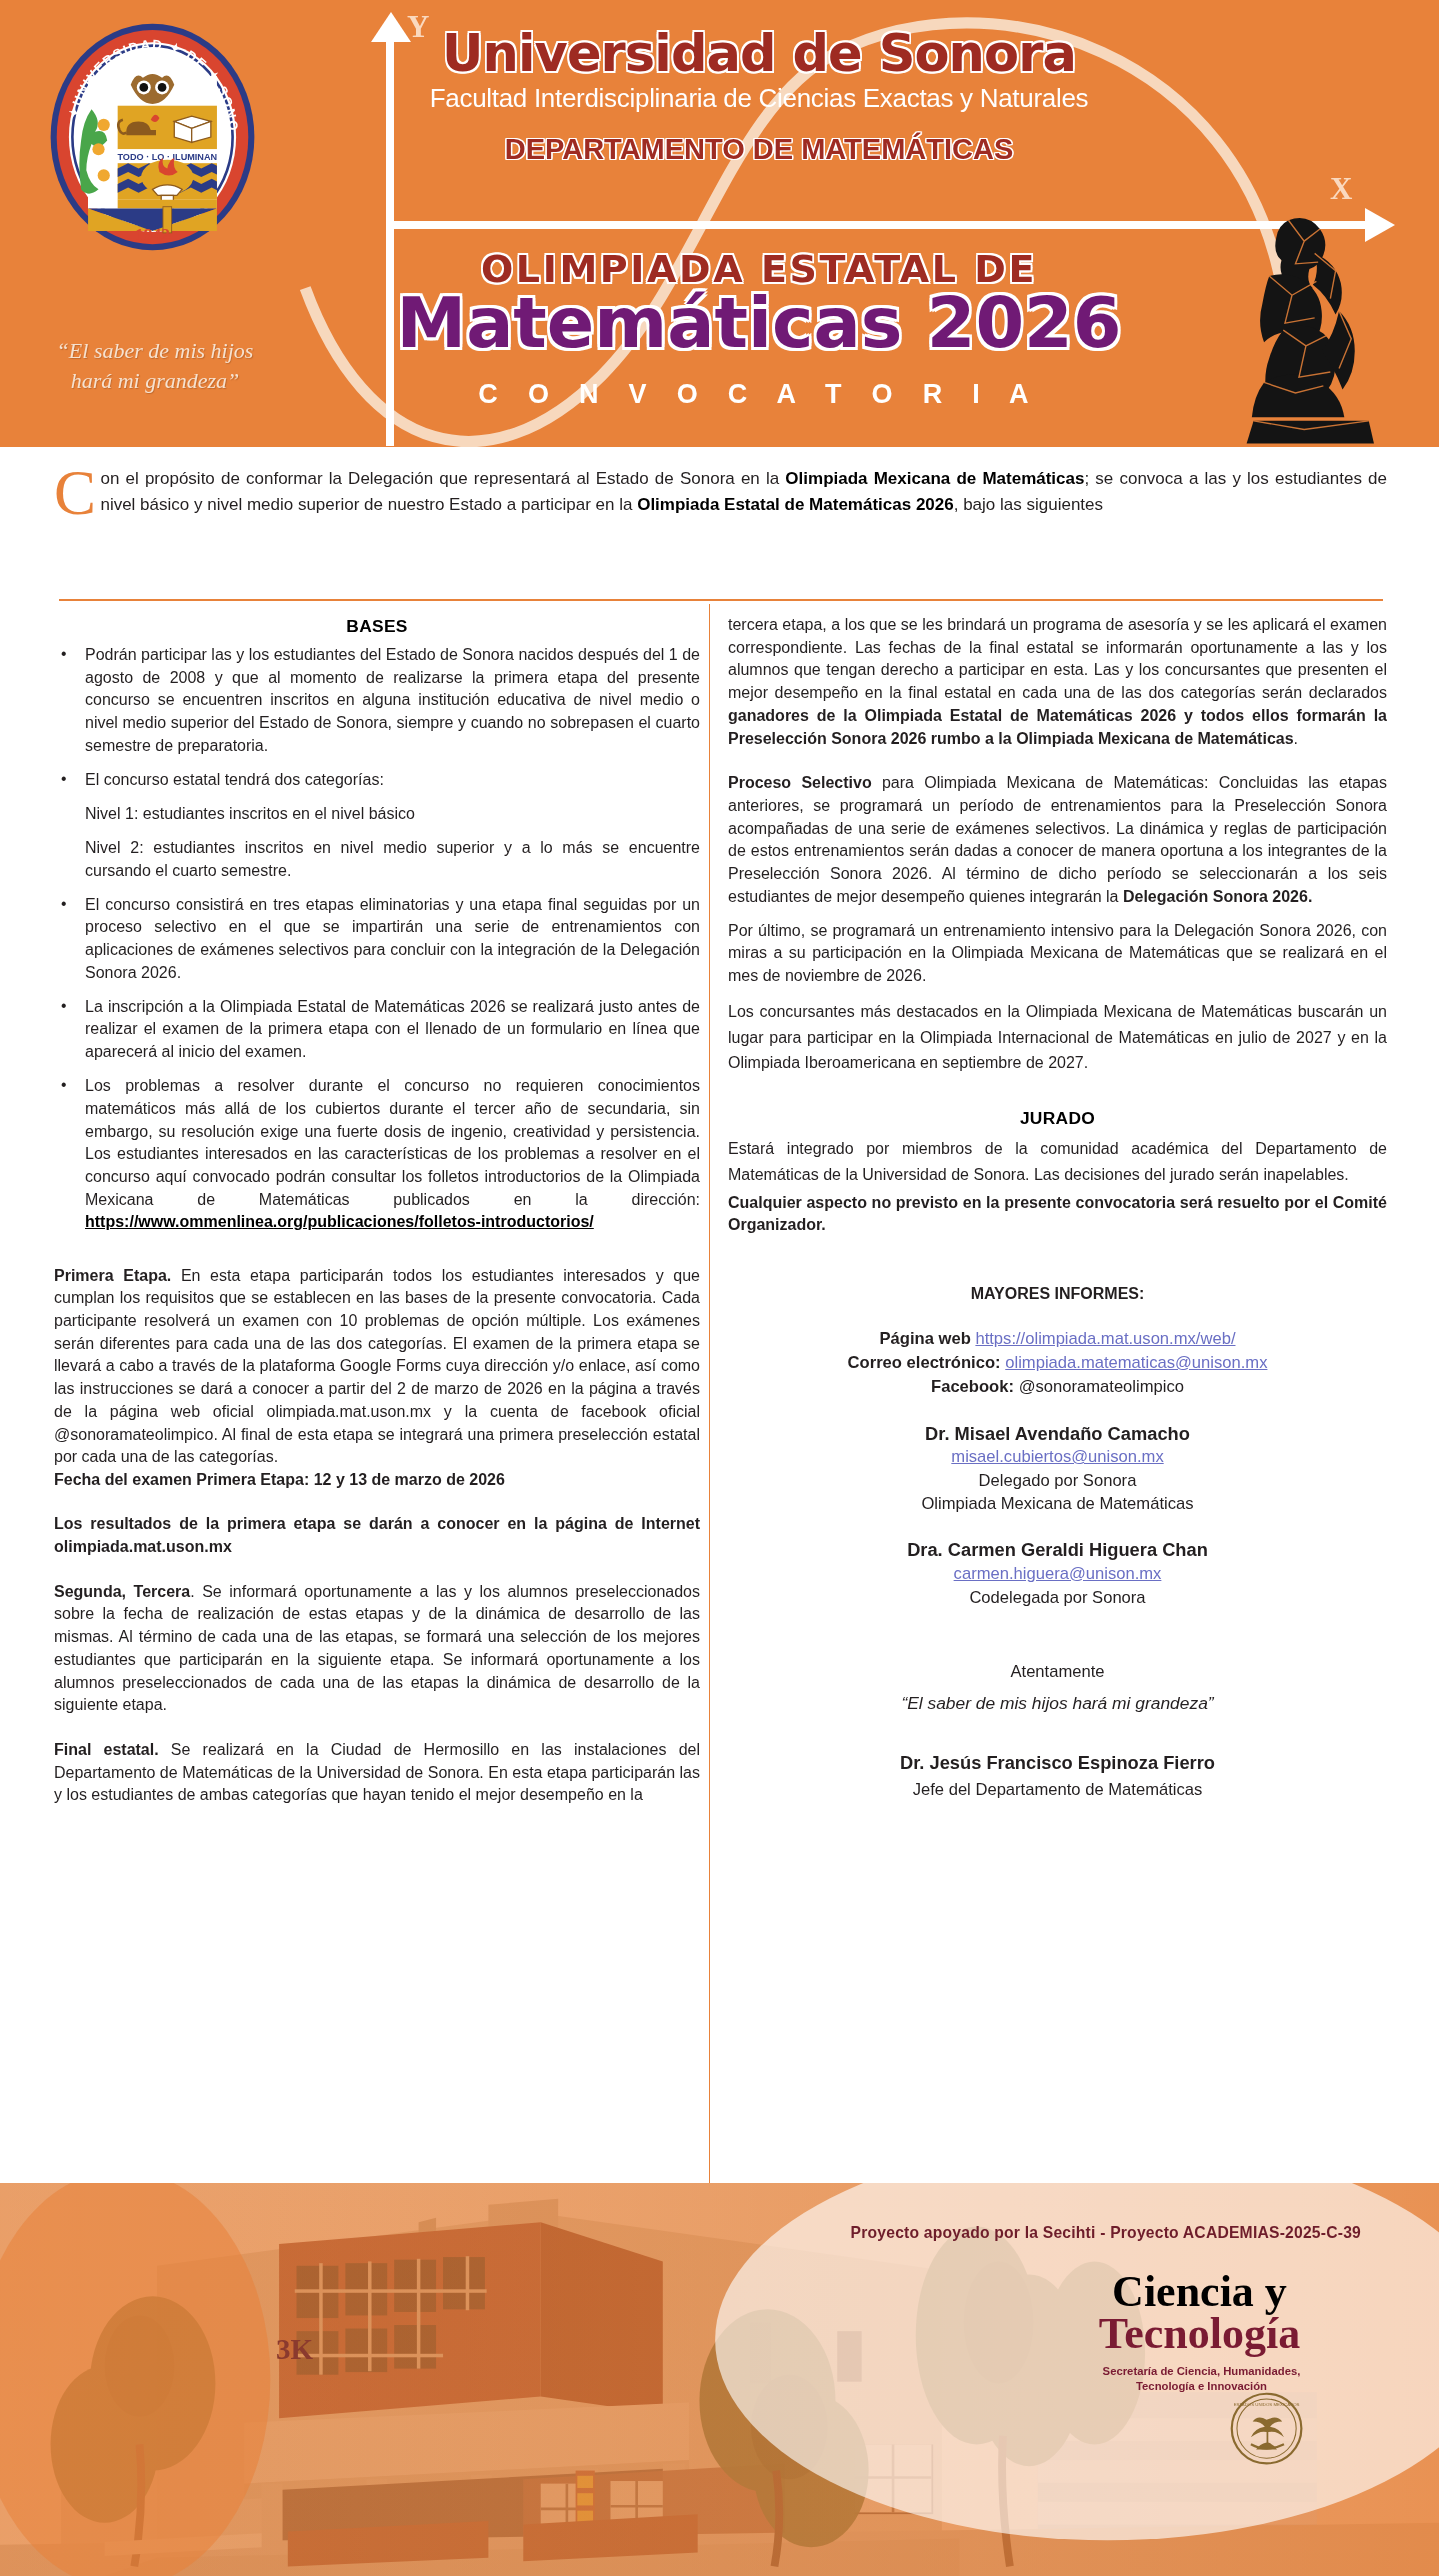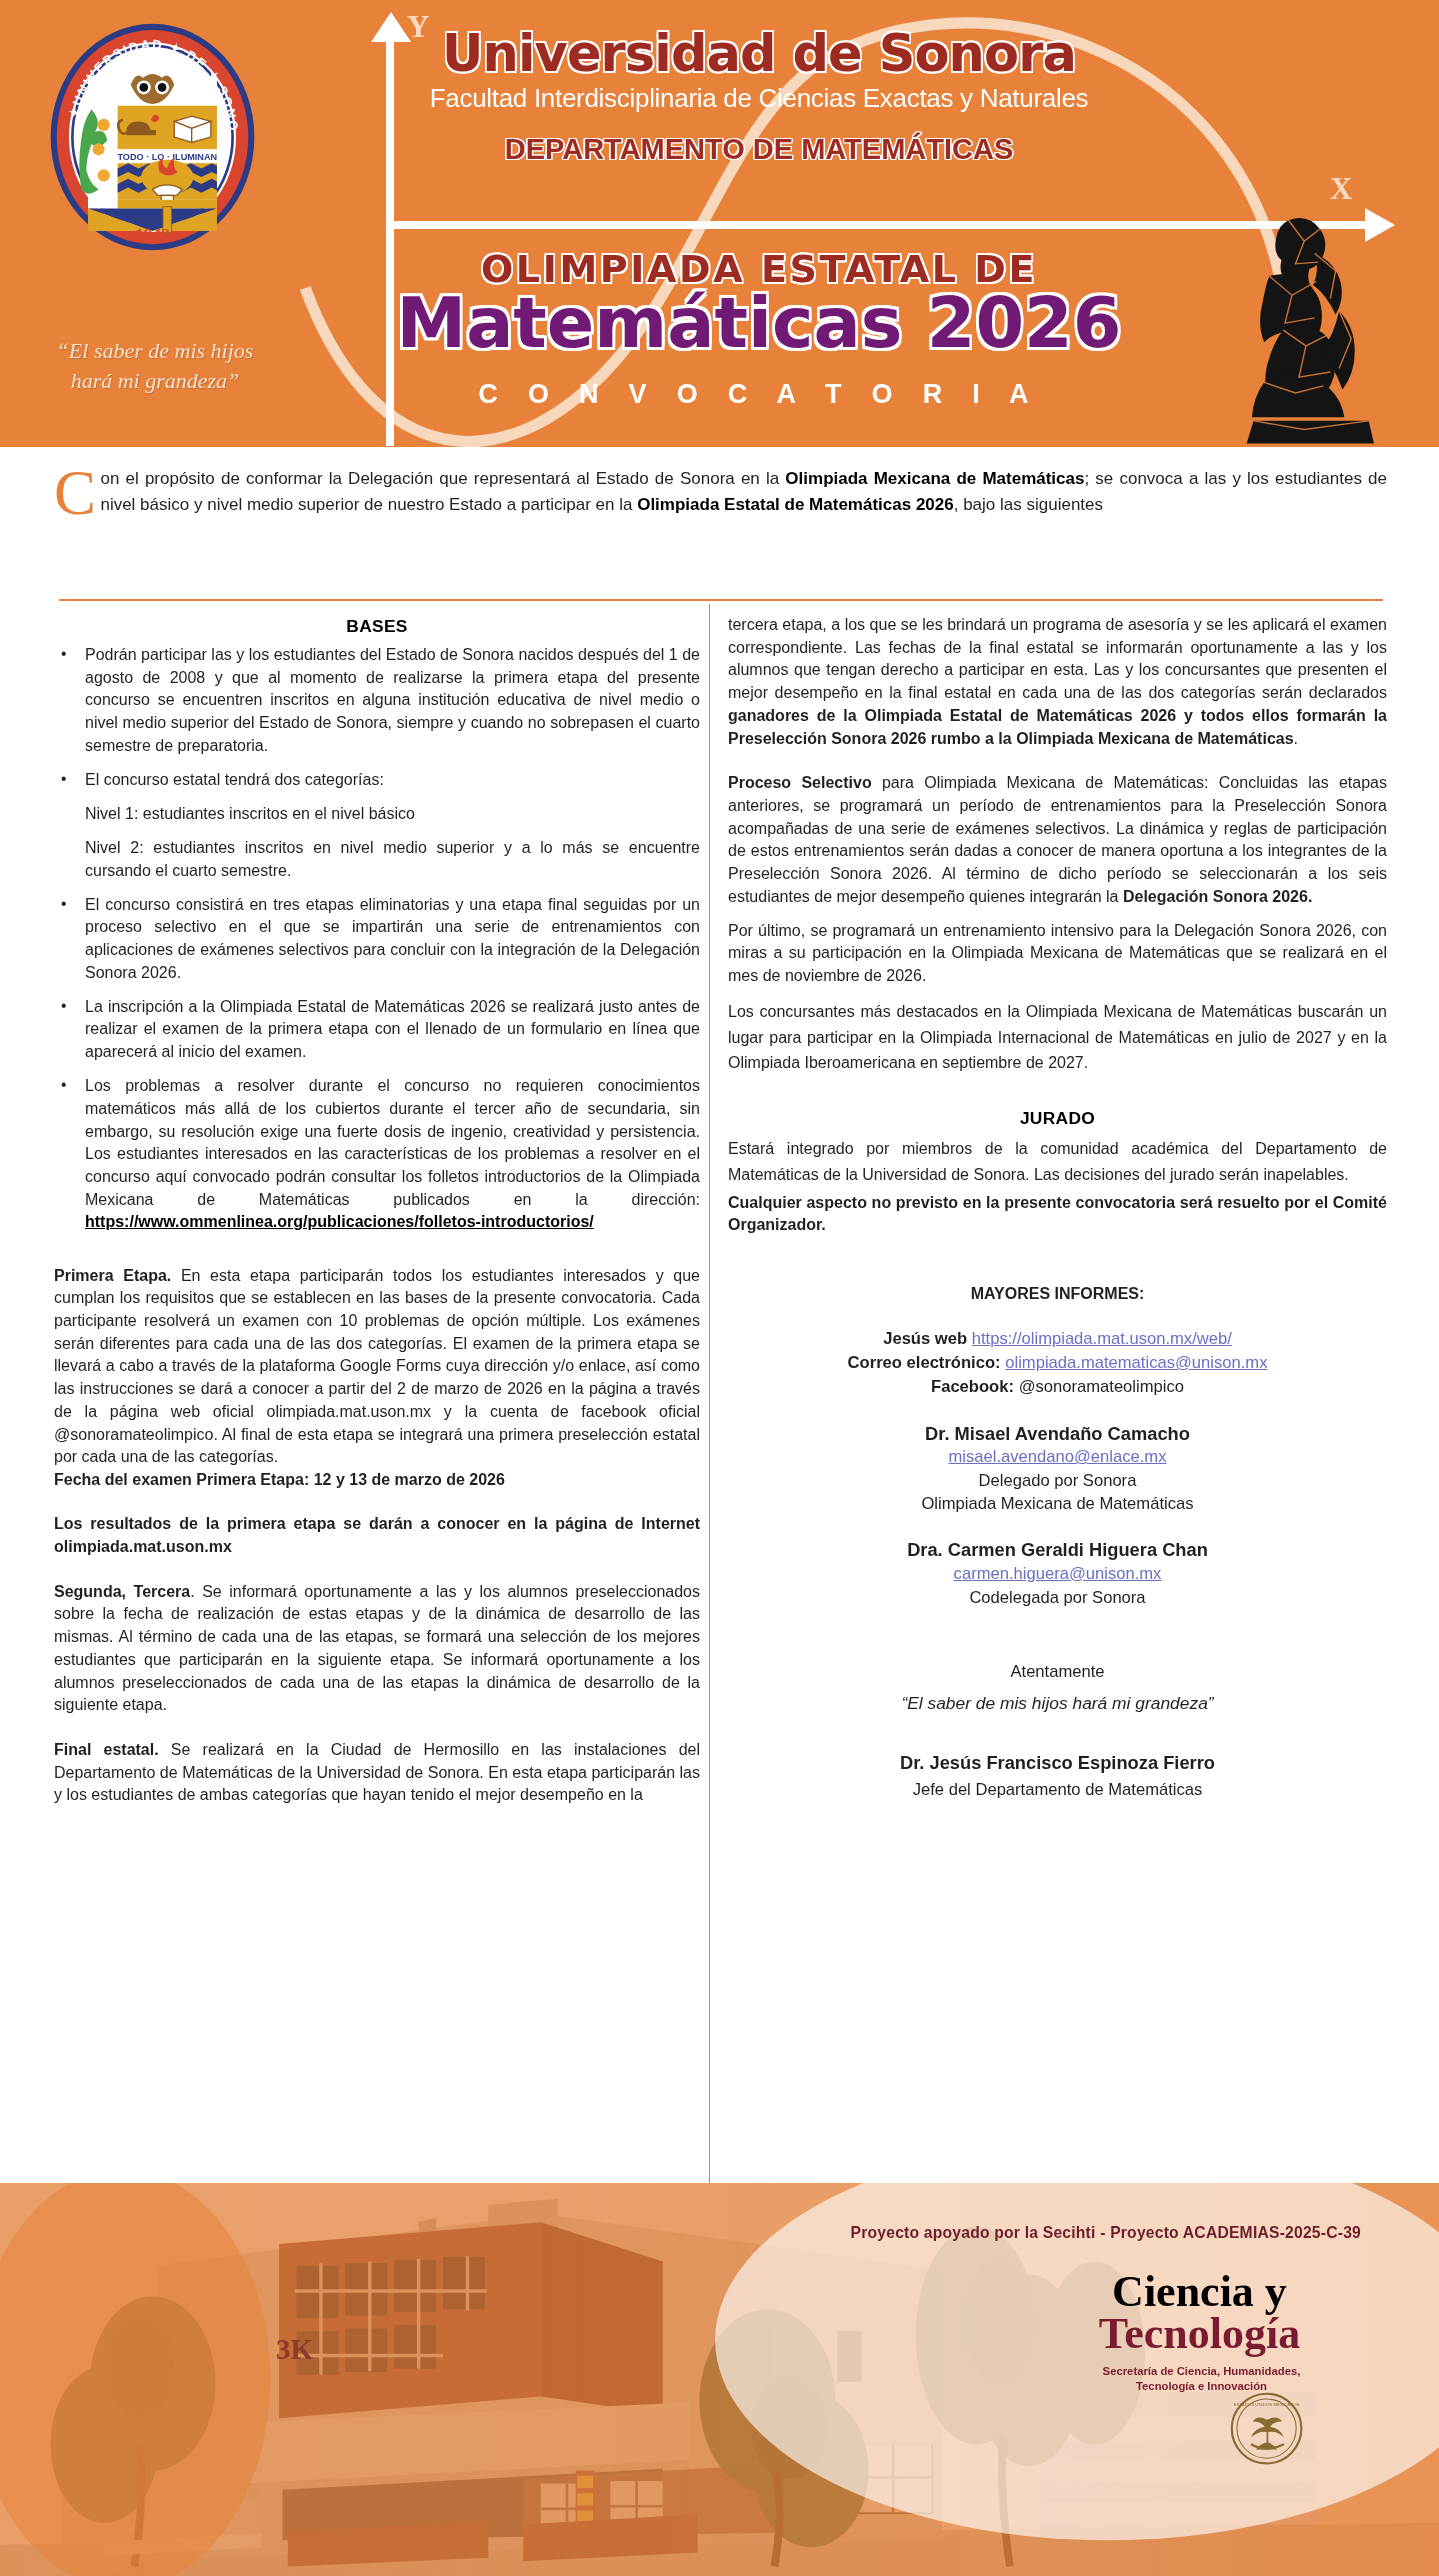--- a/index.html
+++ b/index.html
@@ -366,34 +366,34 @@
       <div class="sec-head">JURADO</div>
       <div class="p-wide">Estará integrado por miembros de la comunidad académica del Departamento de Matemáticas de la Universidad de Sonora. Las decisiones del jurado serán inapelables.</div>
       <div class="p" style="margin-top:-7px"><b>Cualquier aspecto no previsto en la presente convocatoria será resuelto por el Comité Organizador.</b></div>
 
       <div class="sp-lg"></div>
 
       <div class="informes">
         <div class="hd">MAYORES INFORMES:</div>
 
         <div class="row">
-          <b>Jesús web</b>
+          <b>Página web</b>
           <a class="mail" href="#">https://olimpiada.mat.uson.mx/web/</a>
         </div>
         <div class="row">
           <b>Correo electrónico:</b>
           <a class="mail" href="#">olimpiada.matematicas@unison.mx</a>
         </div>
         <div class="row">
           <b>Facebook:</b>
           <span>@sonoramateolimpico</span>
         </div>
 
         <div class="name">Dr. Misael Avendaño Camacho</div>
-        <div class="row"><a class="mail" href="#">misael.avendano@enlace.mx </a></div>
+        <div class="row"><a class="mail" href="#">misael.cubiertos@unison.mx </a></div>
         <div class="role">Delegado por Sonora</div>
         <div class="role">Olimpiada Mexicana de Matemáticas</div>
 
         <div class="name">Dra. Carmen Geraldi Higuera Chan</div>
         <div class="row"><a class="mail" href="#">carmen.higuera@unison.mx</a></div>
         <div class="role">Codelegada por Sonora</div>
 
         <div class="atent">Atentamente</div>
         <div class="atent-q">“El saber de mis hijos hará mi grandeza”</div>
 

